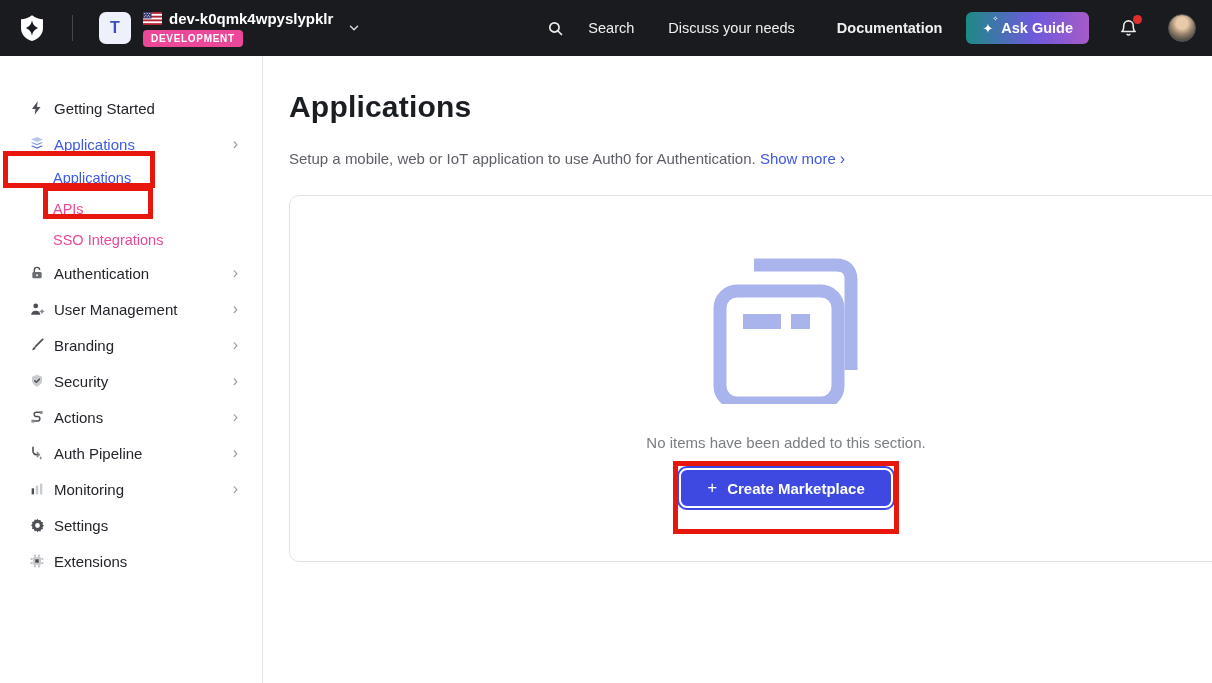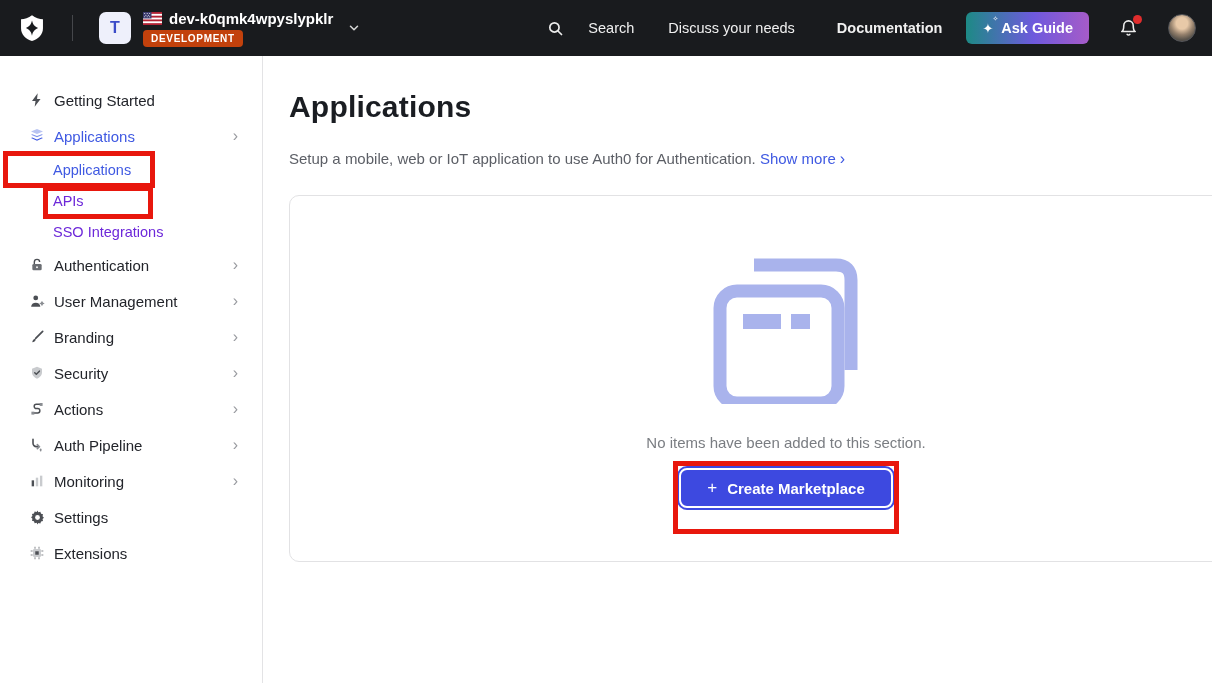--- a/index.html
+++ b/index.html
@@ -8,21 +8,21 @@
 
   
   .header { height:56px; background:#191b1e; display:flex; align-items:center; color:#ececec; }
   .logo-wrap { margin-left:18px; display:flex; align-items:center; }
   .hdr-divider { width:1px; height:26px; background:#45474b; margin-left:26px; }
   .tenant-avatar { width:32px; height:32px; background:#eef0fb; color:#3b4cc8; border-radius:7px;
     display:flex; align-items:center; justify-content:center; font-size:16px; font-weight:bold; margin-left:26px; }
   .tenant-block { margin-left:12px; display:flex; flex-direction:column; gap:3px; }
   .tenant-name-row { display:flex; align-items:center; gap:7px; font-weight:bold; font-size:15px; color:#fff; }
   .flag { display:inline-block; line-height:0; }
-  .dev-badge { background:#c2410c; color:#fff; font-size:10px; font-weight:bold; letter-spacing:0.7px;
+  .dev-badge { background:#ec4899; color:#fff; font-size:10px; font-weight:bold; letter-spacing:0.7px;
     padding:3px 8px; border-radius:4px; align-self:flex-start; }
   .tenant-chevron { margin-left:14px; display:flex; align-items:center; }
   .hdr-right { margin-left:auto; display:flex; align-items:center; margin-right:16px; }
   .hdr-link { font-size:14.5px; color:#f0f0f0; cursor:pointer; }
   .search-group { display:flex; align-items:center; gap:24px; margin-right:34px; }
   .discuss { margin-right:42px; }
   .docs { margin-right:24px;font-weight:bold; }
   .ask-guide { height:32px; padding:0 16px; border:none; border-radius:6px; color:#fff; font-size:14.5px;
     font-weight:bold; display:flex; align-items:center; gap:8px; cursor:pointer;
     background:linear-gradient(90deg,#1d8a85 0%,#6e59dd 55%,#a65bc8 100%); }
@@ -30,29 +30,29 @@
   .sparkle .mini { position:absolute; top:-6px; right:-5px; font-size:7px; }
   .bell-wrap { position:relative; margin-left:30px; display:flex; cursor:pointer; }
   .bell-dot { position:absolute; top:-3px; right:-4px; width:9px; height:9px; background:#e02d2d;
     border-radius:50%; }
   .user-avatar { width:28px; height:28px; border-radius:50%; margin-left:30px; cursor:pointer;
     background:radial-gradient(circle at 50% 32%, #e8c9a8 26%, #94806c 52%, #5a544c 74%, #3a3733 100%);
     border:1px solid #55565a; }
 
   
   .body-wrap { display:flex; height:627px; }
-  .sidebar { width:263px; border-right:1px solid #e3e3e5; padding-top:26px; flex-shrink:0; }
+  .sidebar { width:263px; border-right:1px solid #e3e3e5; padding-top:34px; flex-shrink:0; }
   .nav-item { height:36px; display:flex; align-items:center; padding:0 24px 0 28px; cursor:pointer; }
   .nav-item .nicon { width:18px; height:18px; margin-right:8px; display:flex; align-items:center;
     justify-content:center; color:#5f6368; }
   .nav-item .nlabel { font-size:15px; color:#23252b; font-weight:500; }
   .nav-item .chev { margin-left:auto; color:#9a9ca1; font-size:16px; line-height:1; }
   .nav-item.active .nlabel { color:#3f59e2; }
   .nav-sub { height:31px; display:flex; align-items:center; padding-left:53px; cursor:pointer; }
-  .nav-sub .nlabel { font-size:14.5px; color:#6d28d9; }
+  .nav-sub .nlabel { font-size:14.5px; color:#ec4899; }
   .nav-sub.active .nlabel { color:#3f59e2; }
 
   .main { flex:1; padding:34px 0 0 26px; position:relative; }
   .page-title { font-size:30px; font-weight:bold; color:#1a1d22; letter-spacing:0.2px; }
   .page-subtitle { margin-top:26px; font-size:15px; color:#5c5f66; }
   .show-more { color:#3f59e2; cursor:pointer; }
   .show-more .sm-chev { font-size:16px; margin-left:4px; }
 
   .card { margin-top:27px; width:994px; height:367px; border:1px solid #e2e2e4; border-radius:10px;
     background:#fff; text-align:center; }

